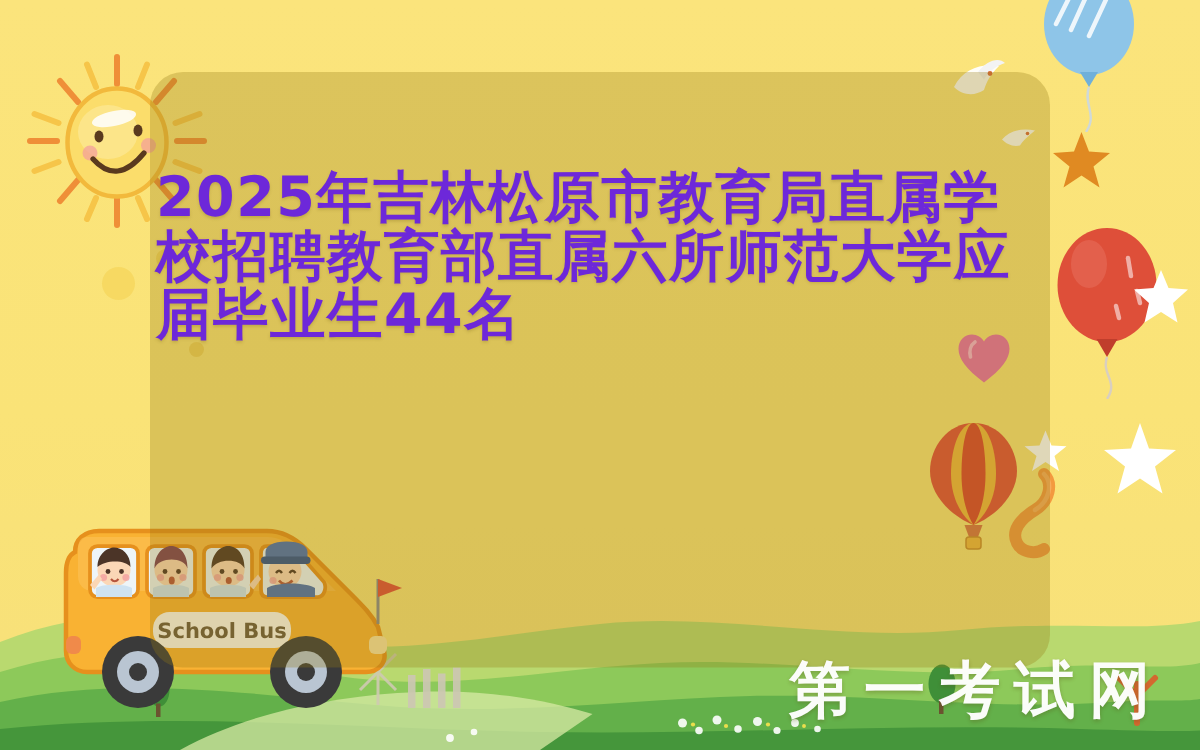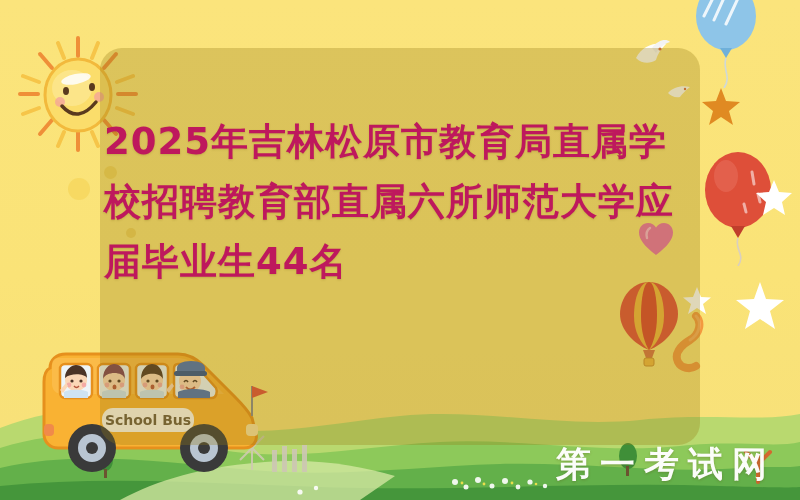--- a/index.html
+++ b/index.html
@@ -62,37 +62,37 @@
     background: rgba(150, 122, 20, 0.30);
     border-radius: 22px;
   }
 
   
   .title {
     position: absolute;
     left: 104px;
     top: 112px;
     width: 600px;
-    color: #be185d;
+    color: #6d28d9;
     font-size: 37px;
-    line-height: 60px;
+    line-height: 39px;
     letter-spacing: 1px;
     font-weight: 700;
     font-family: "DejaVu Sans", "Liberation Sans", sans-serif;
     text-shadow: 0 1px 2px rgba(120,100,20,0.25);
     word-break: break-all;
   }
 
   
   .watermark {
     position: absolute;
     right: 24px;
     bottom: 12px;
     color: #ffffff;
-    font-size: 35px;
+    font-size: 41px;
     letter-spacing: 9px;
     font-weight: 700;
     font-family: "DejaVu Sans", "Liberation Sans", sans-serif;
     text-shadow: 0 1px 3px rgba(90,80,20,0.35);
     opacity: .97;
   }
 </style>
 </head>
 <body>
 

